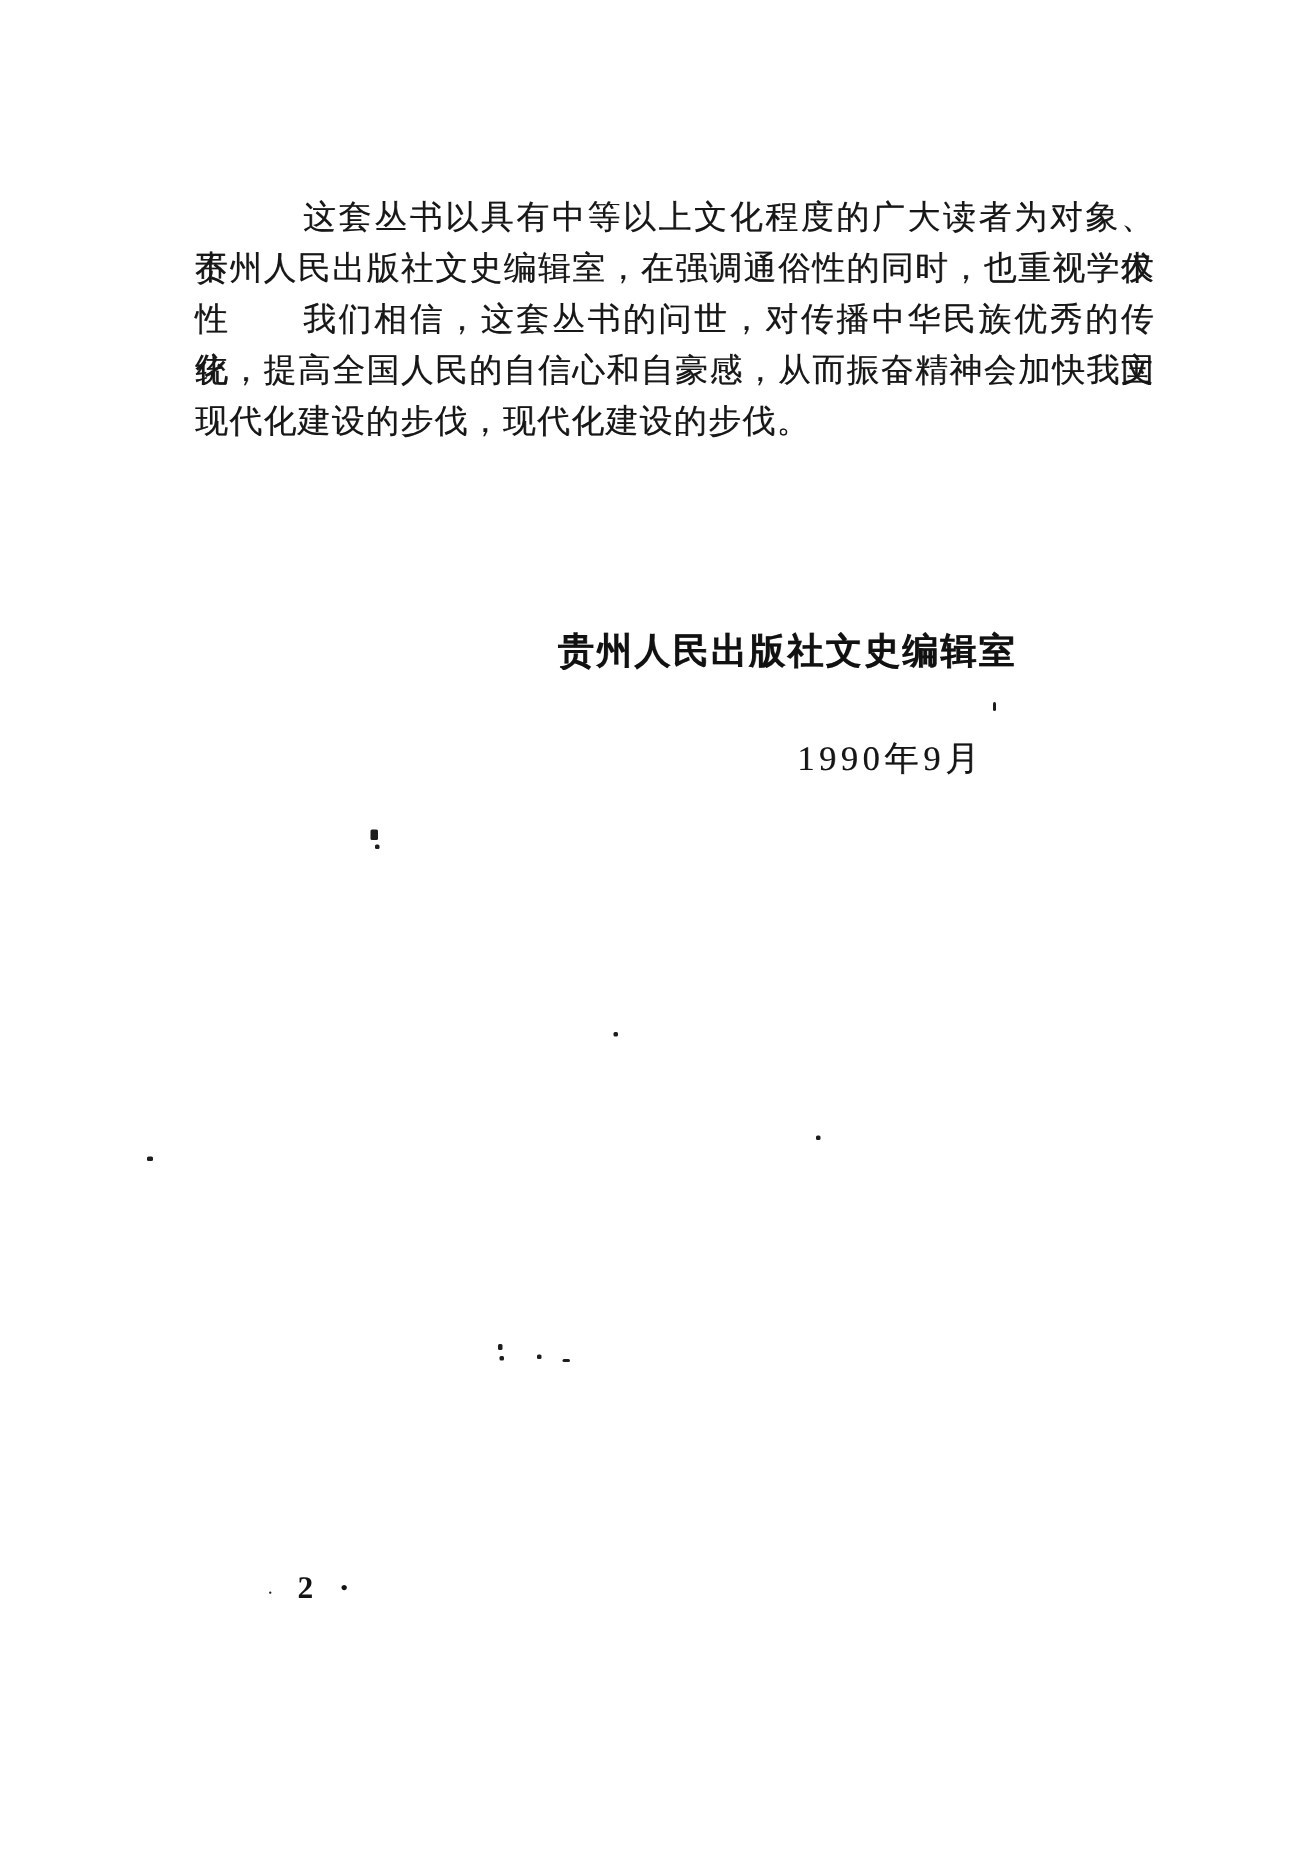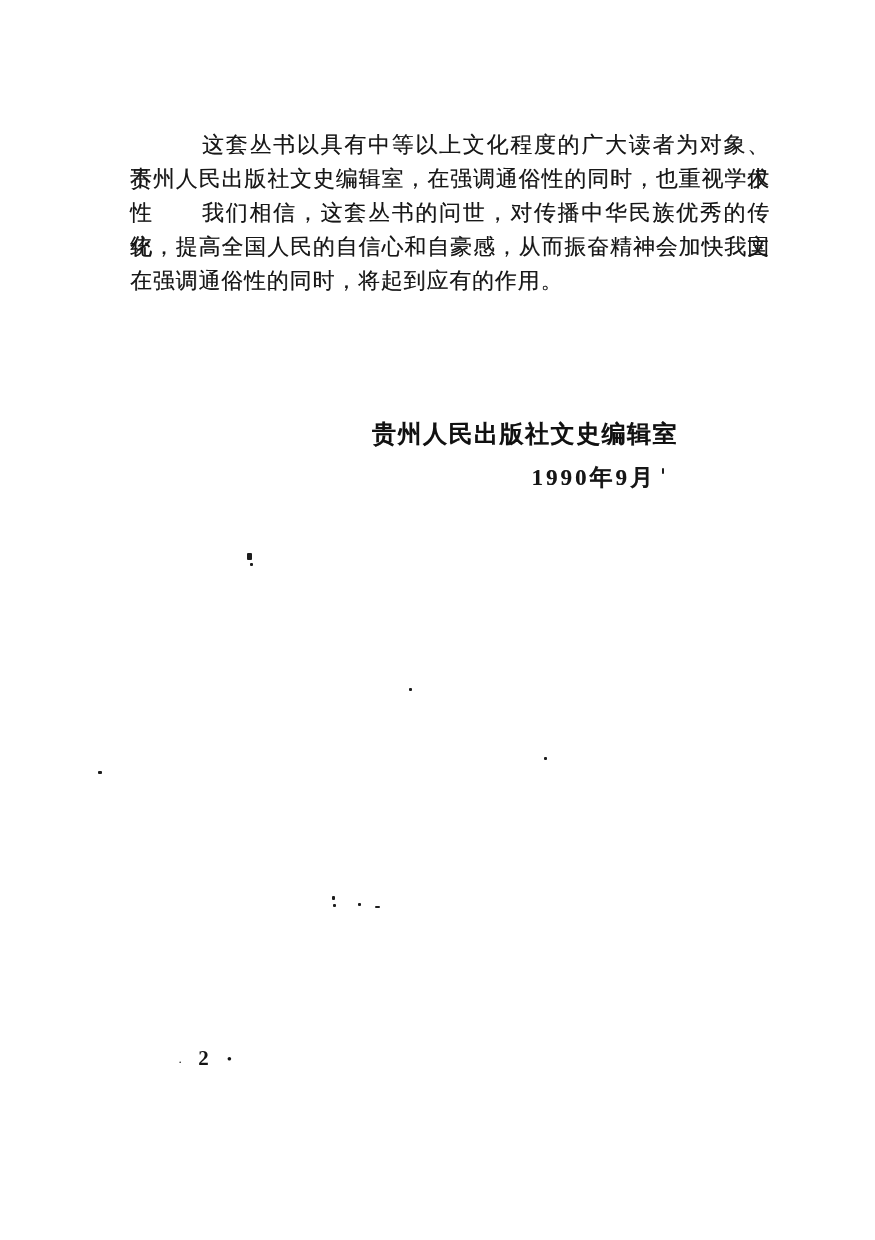--- a/index.html
+++ b/index.html
@@ -49,26 +49,25 @@
     top: 418px;
     right: 150px;
     font-family: "Liberation Sans", "DejaVu Sans", sans-serif;
     font-weight: 700;
     font-size: 24px;
     letter-spacing: 1.5px;
     color: #111111;
   }
   .date-line {
     position: absolute;
-    top: 462px;
+    top: 490px;
     right: 172px;
     font-size: 23px;
     letter-spacing: 3px;
     color: #151515;
-    font-weight: bold;
   }
   .page-number {
     position: absolute;
     left: 178px;
     top: 1046px;
     display: flex;
     align-items: center;
     gap: 0;
     color: #141414;
   }
@@ -103,21 +102,21 @@
 <div class="page">
 
   <section class="body-text">
     <div>
       <div class="line full indent">这套丛书以具有中等以上文化程度的广大读者为对象、不仅</div>
       <div class="line full">贵州人民出版社文史编辑室，在强调通俗性的同时，也重视学术性</div>
     </div>
     <div>
       <div class="line full indent">我们相信，这套丛书的问世，对传播中华民族优秀的传统文</div>
       <div class="line full">化，提高全国人民的自信心和自豪感，从而振奋精神会加快我国</div>
-      <div class="line">在强调通俗性的同时，将起到应有的作用。</div>
+      <div class="line">现代化建设的步伐，现代化建设的步伐。</div>
     </div>
   </section>
 
   <div class="signature">贵州人民出版社文史编辑室</div>
 
   <div class="date-line">1990年9月</div>
 
   <div class="page-number">
     <span class="pn-left-dot">·</span>
     <span class="pn-value">2</span>

